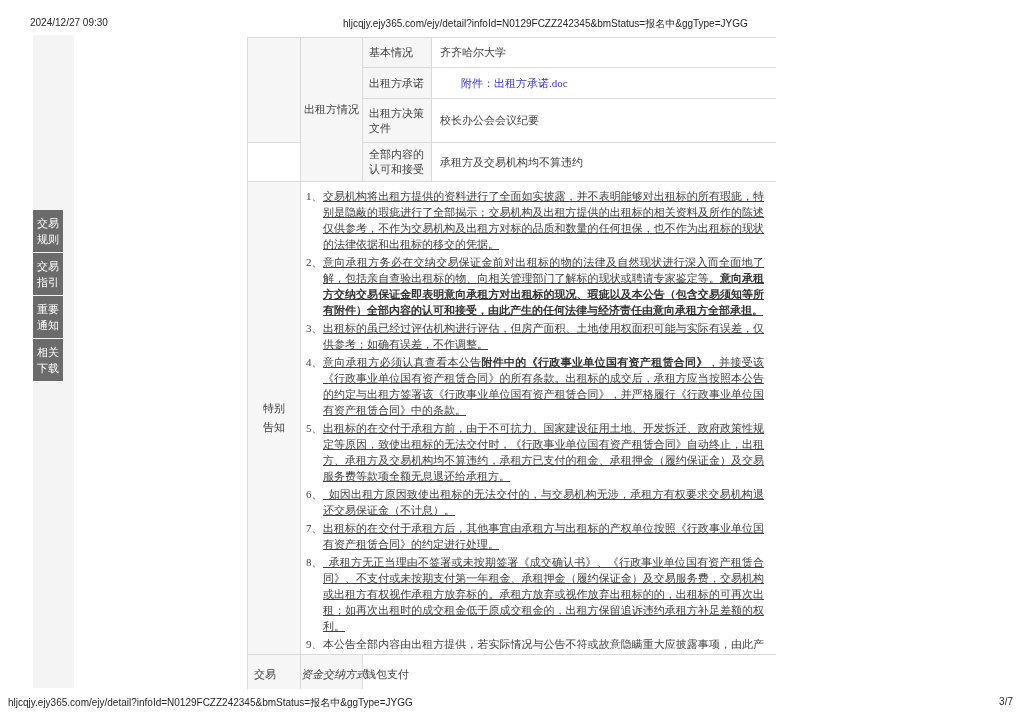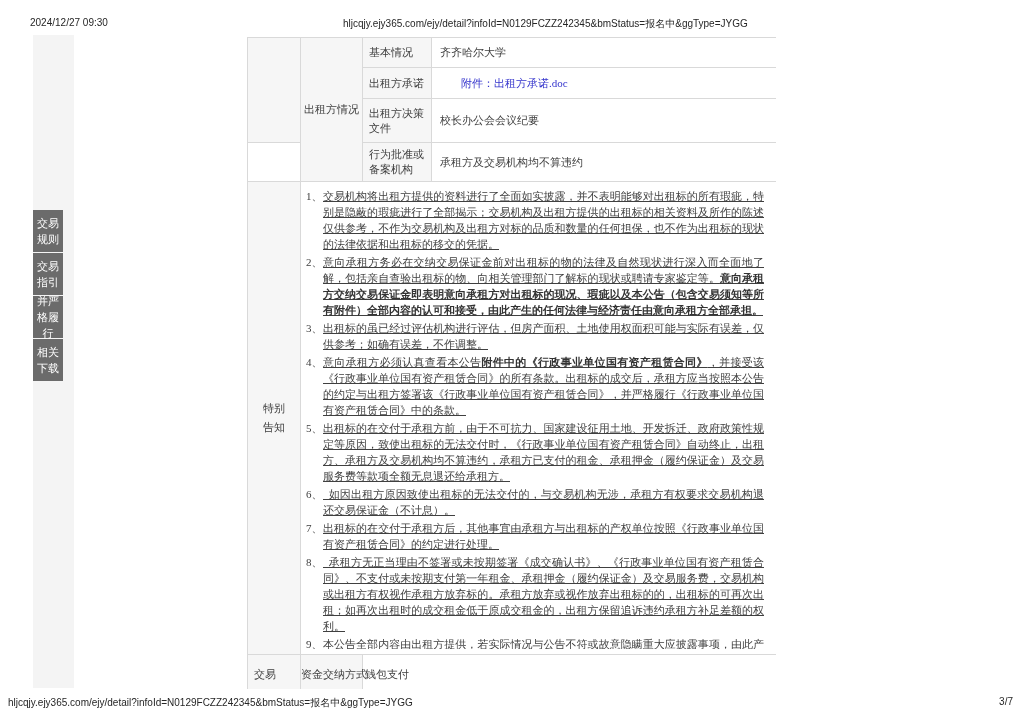--- a/index.html
+++ b/index.html
@@ -32,34 +32,34 @@
   .grp{background:#f6f6f6;text-align:center;white-space:nowrap;padding:4px 2px;}
   .sn-label{background:#f6f6f6;padding:0;text-align:center;}
   .sn-label .inner{width:24px;margin:0 auto;word-break:break-all;line-height:19px;font-size:11px;}
   .notice-cell{padding:6px 8px 4px 2px;vertical-align:top;}
   .notice-clip{max-height:461px;overflow:hidden;}
   .notice-item{display:flex;margin-bottom:2px;}
   .notice-num{flex:0 0 17px;padding-left:3px;font-size:11px;line-height:16px;color:#404040;}
   .notice-text{flex:1;font-size:11px;line-height:16px;text-align:justify;padding-right:4px;color:#404040;text-decoration:underline;}
   .notice-text .b{font-weight:bold;color:#333;}
   a.attach{color:#3333cc;text-decoration:none;font-size:11px;cursor:pointer;padding-left:21px;}
-  .pay-lbl{background:#f6f6f6;text-align:center;white-space:nowrap;padding:12px 0;overflow:visible;}
+  .pay-lbl{background:#f6f6f6;text-align:center;white-space:nowrap;padding:12px 0;overflow:visible;font-style:italic;}
   .pay-val{padding:4px 4px 4px 2px;}
 </style>
 </head>
 <body>
 
 <div class="ph-date">2024/12/27 09:30</div>
 <div class="ph-title">hljcqjy.ejy365.com/ejy/detail?infoId=N0129FCZZ242345&amp;bmStatus=报名中&amp;ggType=JYGG</div>
 
 <div class="side-band"></div>
 <div class="side-btns">
   <div class="side-btn">交易规则</div>
   <div class="side-btn">交易指引</div>
-  <div class="side-btn">并严格履行</div>
+  <div class="side-btn">重要通知</div>
   <div class="side-btn">相关下载</div>
 </div>
 
 <div class="table-wrap">
   <table>
     <colgroup>
         <col style="width:53px">
         <col style="width:62px">
         <col style="width:69px">
         <col style="width:345px">
@@ -74,21 +74,21 @@
     <tr class="r2">
       <td class="lbl">出租方承诺</td>
       <td><a class="attach">附件：出租方承诺.doc</a></td>
     </tr>
     <tr class="r3">
       <td class="lbl">出租方决策文件</td>
       <td>校长办公会会议纪要</td>
     </tr>
     <tr class="r4">
       <td></td>
-      <td class="lbl">行为批准或备案机构</td>
+      <td class="lbl">全部内容的认可和接受</td>
       <td>承租方及交易机构均不算违约</td>
     </tr>
     <tr class="r5">
       <td class="sn-label">
         <div class="inner">特别告知</div>
       </td>
       <td class="notice-cell" colspan="3">
         <div class="notice-clip notice-list">
               <div class="notice-item">
                 <div class="notice-num">1、</div>

